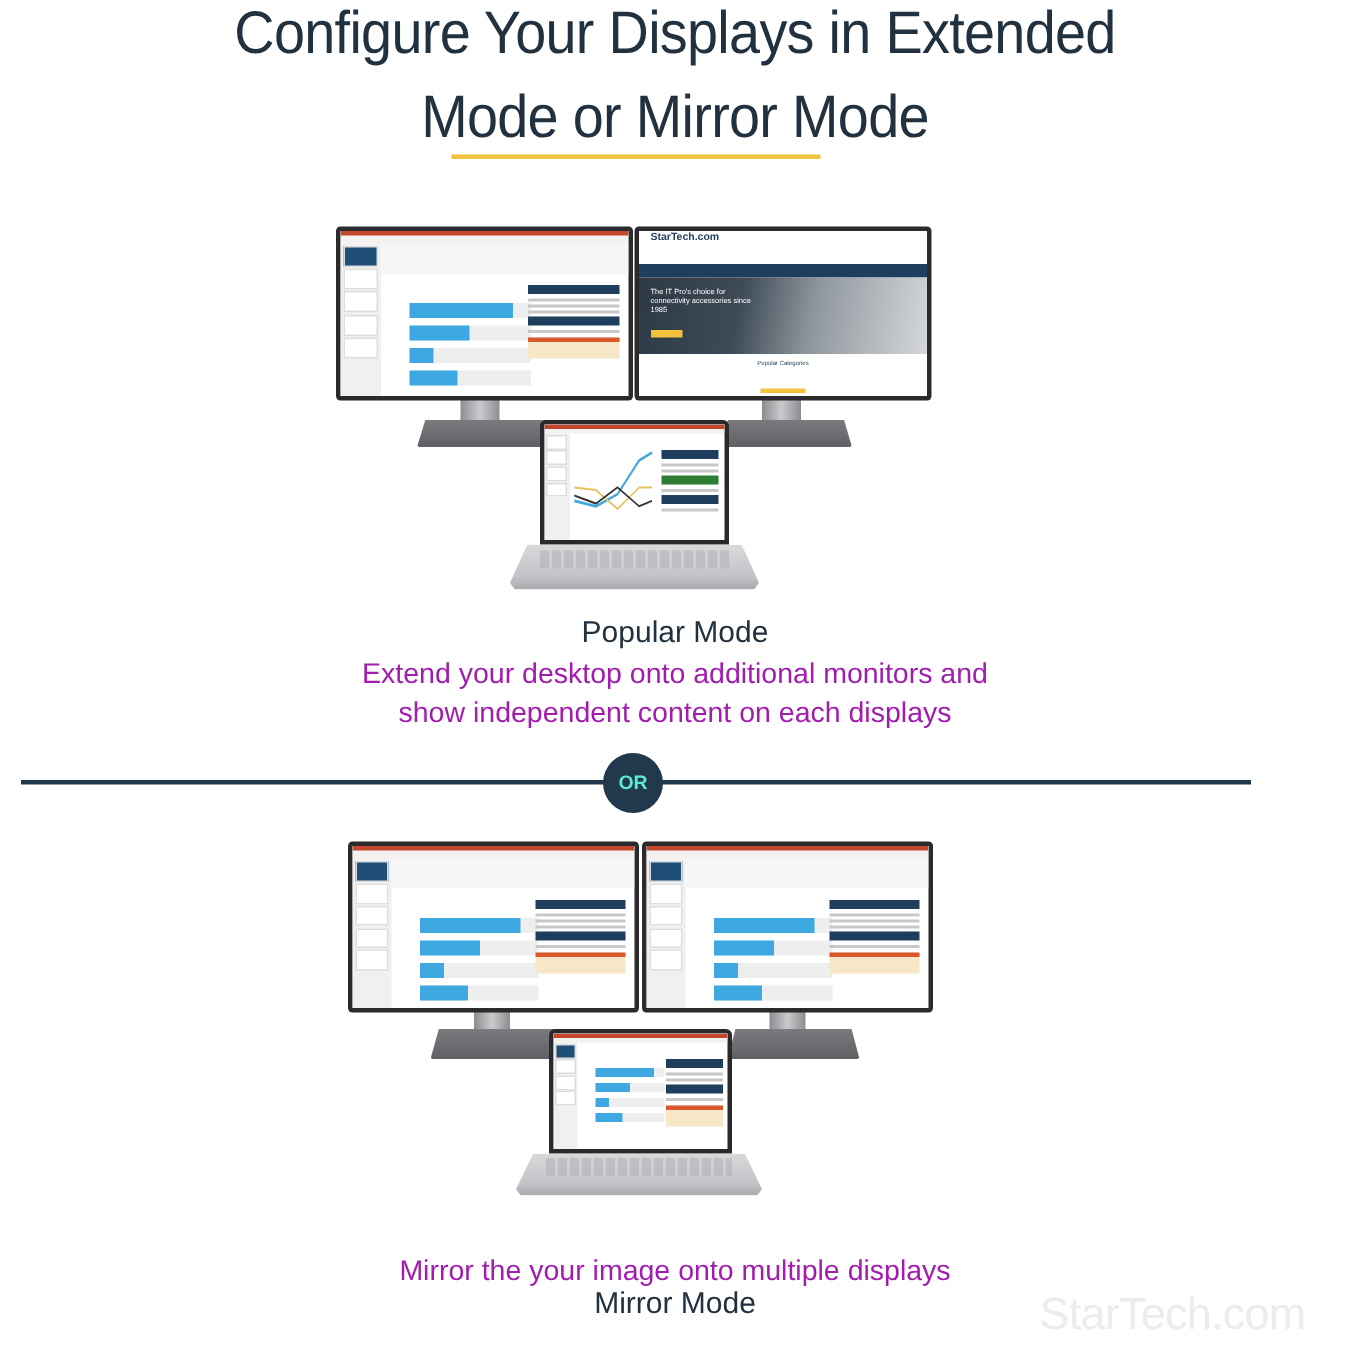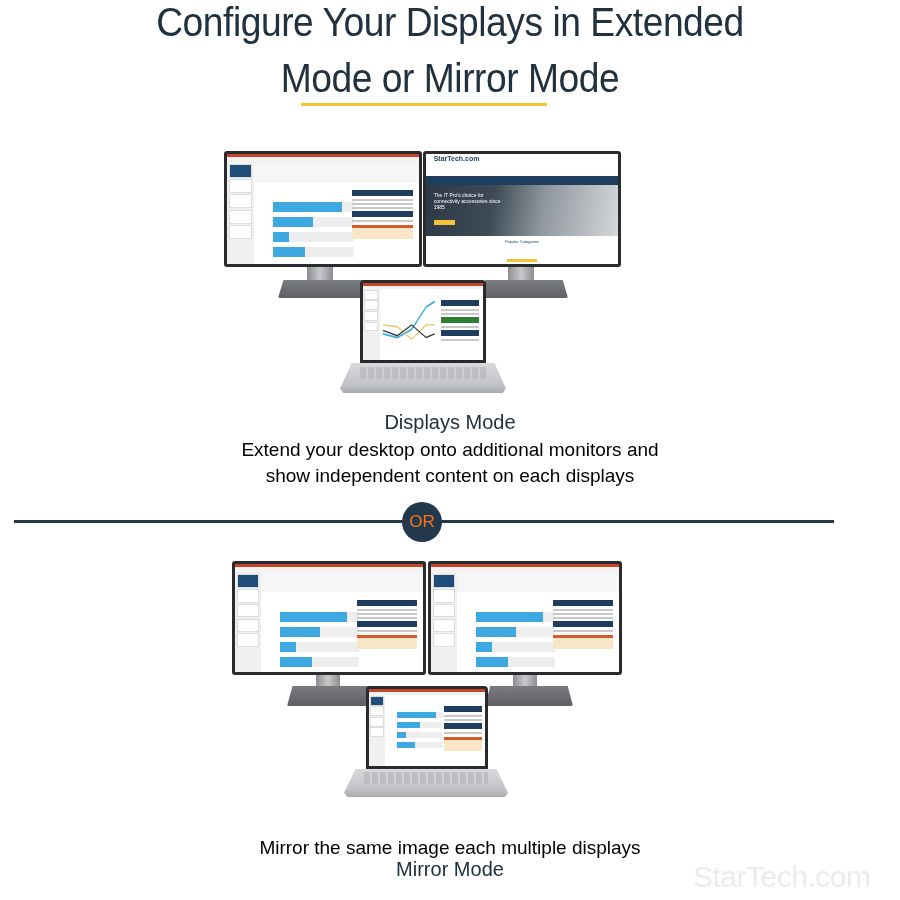--- a/index.html
+++ b/index.html
@@ -49,25 +49,25 @@
   .laptop-lid { position: absolute; background: #2a2a2c; border-radius: 4px 4px 0 0; padding: 3px; }
   .laptop-base { position: absolute; background: linear-gradient(180deg,#d8d9db,#c3c4c7 70%,#a9aaad);
     clip-path: polygon(7% 0, 93% 0, 100% 85%, 98% 100%, 2% 100%, 0 85%); }
   .keys { position: absolute; left: 12%; right: 12%; top: 12%; height: 42%;
     background: repeating-linear-gradient(90deg,#b6b7ba 0 6px,#cfd0d2 6px 8px); opacity: .7; }
 
   .chart-line { position: absolute; left: 14%; top: 20%; width: 48%; height: 70%; }
 
   
   .mode-head { position: absolute; left: 0; width: 900px; text-align: center; font-size: 20px; color: #22313f; }
-  .mode-desc { position: absolute; left: 0; width: 900px; text-align: center; font-size: 19px; color: #000000; font-weight: 300; line-height: 28px; }
+  .mode-desc { position: absolute; left: 0; width: 900px; text-align: center; font-size: 19px; color: #a21caf; font-weight: 300; line-height: 28px; }
 
   .divider { position: absolute; top: 520px; height: 3px; background: #22384d; }
   .or-badge { position: absolute; left: 402px; top: 502px; width: 40px; height: 40px; border-radius: 50%; background: #22384d;
-    color: #f97316; font-weight: normal; font-size: 17px; text-align: center; line-height: 40px; }
+    color: #5eead4; font-weight: bold; font-size: 13px; text-align: center; line-height: 40px; }
 
   .watermark { position: absolute; left: 693px; top: 860px; font-size: 30px; color: #ececec; letter-spacing: -0.5px; }
 </style>
 </head>
 <body>
 
 <div class="title">
   <div class="l1">Configure Your Displays in Extended</div>
   <div class="l2">Mode or Mirror Mode</div>
 </div>
@@ -155,21 +155,21 @@
         <div class="panel-line"></div>
       <div class="panel-head"></div>
         <div class="panel-line"></div>
     </div>
   </div>
 </div>
 <div class="laptop-base" style="left:340px;top:363px;width:166px;height:30px;">
   <div class="keys"></div>
 </div>
 
-<div class="mode-head" style="top:411px;">Displays Mode</div>
+<div class="mode-head" style="top:411px;">Popular Mode</div>
 <div class="mode-desc" style="top:436px;">Extend your desktop onto additional monitors and</div>
 <div class="mode-desc" style="top:462px;">show independent content on each displays</div>
 
 <div class="divider" style="left:14px;width:392px;"></div>
 <div class="divider" style="left:438px;width:396px;"></div>
 <div class="or-badge">OR</div>
 
 <div class="stand-neck" style="left:316px;top:672px;width:24px;height:18px;"></div>
 <div class="stand-base" style="left:287px;top:686px;width:92px;height:20px;"></div>
 <div class="stand-neck" style="left:513px;top:672px;width:24px;height:18px;"></div>
@@ -280,15 +280,15 @@
         <div class="panel-line"></div>
         <div class="panel-table"></div>
       </div>
   </div>
 </div>
 <div class="laptop-base" style="left:344px;top:769px;width:164px;height:28px;">
   <div class="keys"></div>
 </div>
 
 <div class="mode-head" style="top:810px;margin-top:48px;">Mirror Mode</div>
-<div class="mode-desc" style="top:834px;">Mirror the same image each multiple displays</div>
+<div class="mode-desc" style="top:834px;">Mirror the your image onto multiple displays</div>
 
 <div class="watermark">StarTech.com</div>
 
 </body></html>

